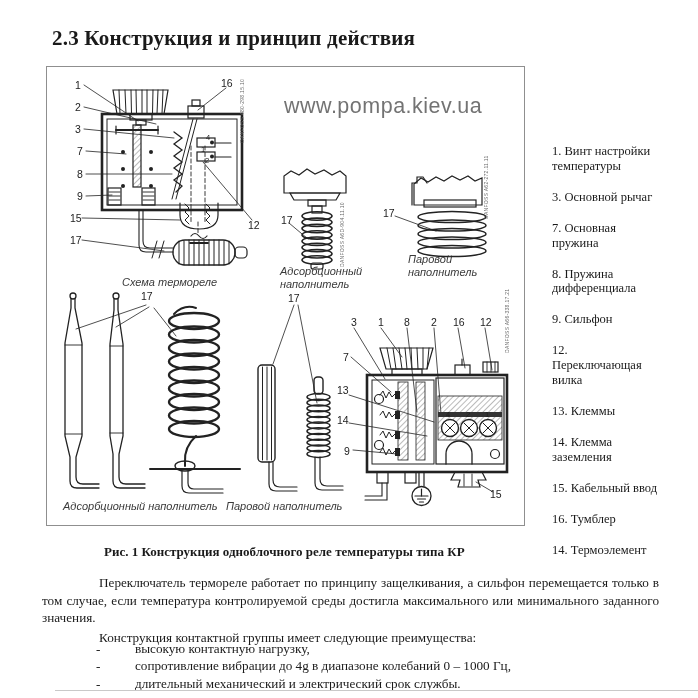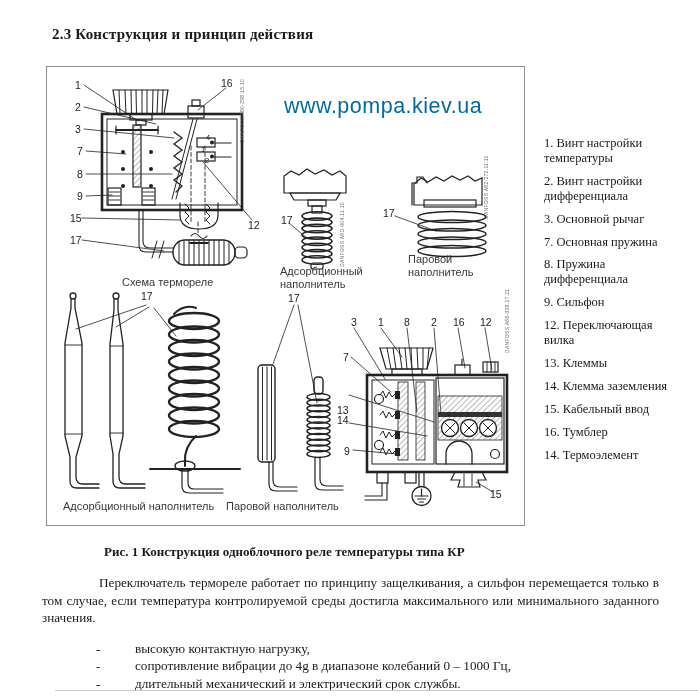--- a/index.html
+++ b/index.html
@@ -2,40 +2,40 @@
 <html><head>
 <meta charset="utf-8">
 <style>
   html,body { margin:0; padding:0; }
   body {
     width:698px; height:698px; position:relative; overflow:hidden;
     background:#ffffff; font-family:"Liberation Serif", serif; color:#1a1a1a;
   }
   .abs { position:absolute; }
 
-  .heading { left:52px; top:26px; font-size:15px; font-weight:bold; letter-spacing:.2px; }
+  .heading { left:52px; top:26px; font-size:21px; font-weight:bold; letter-spacing:.2px; }
 
   .figure { left:46px; top:62px; width:479px; height:466px; }
   .figure-border { position:absolute; left:0; top:4px; width:477px; height:458px; border:1px solid #8f8f8f; }
   .figure svg { position:absolute; left:0; top:0; }
 
   .watermark {
     position:absolute; left:238px; top:32px; font-family:"Liberation Sans", sans-serif;
-    font-size:21.5px; color:#0369a1; letter-spacing:.5px; white-space:nowrap;
+    font-size:21.5px; color:#737373; letter-spacing:.5px; white-space:nowrap;
   }
   .co { position:absolute; font-family:"Liberation Sans", sans-serif; font-size:10.5px; color:#1c1c1c; line-height:1; }
   .ct { position:absolute; font-family:"Liberation Sans", sans-serif; font-size:7.5px; color:#1c1c1c; line-height:1; }
-  .fig-label { position:absolute; font-family:"Liberation Sans", sans-serif; font-size:11px; color:#3a3a3a; line-height:13px; white-space:nowrap;text-align:center; }
+  .fig-label { position:absolute; font-family:"Liberation Sans", sans-serif; font-style:italic; font-size:11px; color:#3a3a3a; line-height:13px; white-space:nowrap;text-align:center; }
   .vcode {
     position:absolute; font-family:"Liberation Sans", sans-serif; font-size:5px; color:#6a6a6a;
     writing-mode:vertical-rl; transform:rotate(180deg); letter-spacing:.3px; white-space:nowrap;
   }
 
   .parts-list { left:536px; top:128px; width:140px; font-size:12.5px; line-height:14.9px; }
-  .parts-list div { margin:8px; }
+  .parts-list div { margin:16px; }
 
   .caption { left:104px; top:544px; font-size:13px; font-weight:bold; }
 
   .bodytext { left:40px; top:572px; width:621px; font-size:13.2px; line-height:17.6px; text-align:justify; }
   .bodytext p { margin:2px; text-indent:57px; }
 
   .bullets { left:40px; top:640px; width:621px; font-size:13.2px; line-height:17.3px; }
   .bullet { position:relative; padding-left:95px; }
   .bullet .dash { position:absolute; left:56px; }
 
@@ -335,21 +335,21 @@
   <span class="co" style="left:95px;top:229px">17</span>
   <span class="co" style="left:242px;top:231px">17</span>
 
   <span class="co" style="left:305px;top:255px">3</span>
   <span class="co" style="left:332px;top:255px">1</span>
   <span class="co" style="left:358px;top:255px">8</span>
   <span class="co" style="left:385px;top:255px">2</span>
   <span class="co" style="left:407px;top:255px">16</span>
   <span class="co" style="left:434px;top:255px">12</span>
   <span class="co" style="left:297px;top:290px">7</span>
-  <span class="co" style="left:291px;top:343px">13</span>
+  <span class="co" style="left:291px;top:323px">13</span>
   <span class="co" style="left:291px;top:353px">14</span>
   <span class="co" style="left:298px;top:384px">9</span>
   <span class="co" style="left:444px;top:427px">15</span>
   <span class="ct" style="left:400px;top:349px">4</span>
   <span class="ct" style="left:420px;top:349px">2</span>
   <span class="ct" style="left:439px;top:349px">1</span>
 
   <span class="fig-label" style="left:76px;top:214px">Схема термореле</span>
   <span class="fig-label" style="left:234px;top:203px">Адсорбционный</span>
   <span class="fig-label" style="left:234px;top:216px">наполнитель</span>
@@ -359,37 +359,37 @@
   <span class="fig-label" style="left:180px;top:438px">Паровой наполнитель</span>
 
   <span class="vcode" style="left:193px;top:26px;height:55px">DANFOSS 480-298.15.10</span>
   <span class="vcode" style="left:293px;top:150px;height:55px">DANFOSS A6D-904.11.10</span>
   <span class="vcode" style="left:437px;top:102px;height:55px">DANFOSS A62-272.11.11</span>
   <span class="vcode" style="left:458px;top:236px;height:55px">DANFOSS A66-338.17.21</span>
 </div>
 
 <div class="abs parts-list">
   <div>1. Винт настройки температуры</div>
-  <div>2. Винт настройки дифференциала</div>
   <div>3. Основной рычаг</div>
   <div>7. Основная пружина</div>
   <div>8. Пружина дифференциала</div>
   <div>9. Сильфон</div>
   <div>12. Переключающая вилка</div>
   <div>13. Клеммы</div>
   <div>14. Клемма заземления</div>
   <div>15. Кабельный ввод</div>
   <div>16. Тумблер</div>
   <div>14. Термоэлемент</div>
 </div>
 
 <div class="abs caption">Рис. 1 Конструкция одноблочного реле температуры типа КР</div>
 
 <div class="abs bodytext">
   <p>Переключатель термореле работает по принципу защелкивания, а сильфон перемещается только в том случае, если температура контролируемой среды достигла максимального или минимального заданного значения.</p>
+  <p>Конструкция контактной группы имеет следующие преимущества:</p>
 </div>
 
 <div class="abs bullets">
   <div class="bullet">
     <span class="dash">-</span>
     <span>высокую контактную нагрузку,</span>
   </div>
   <div class="bullet">
     <span class="dash">-</span>
     <span>сопротивление вибрации до 4g в диапазоне колебаний 0 – 1000 Гц,</span>

